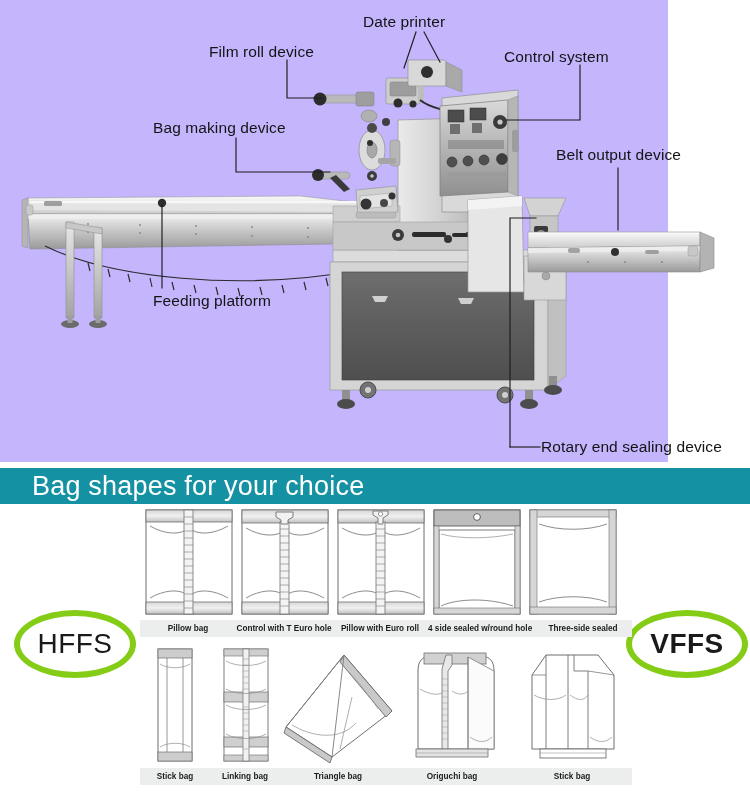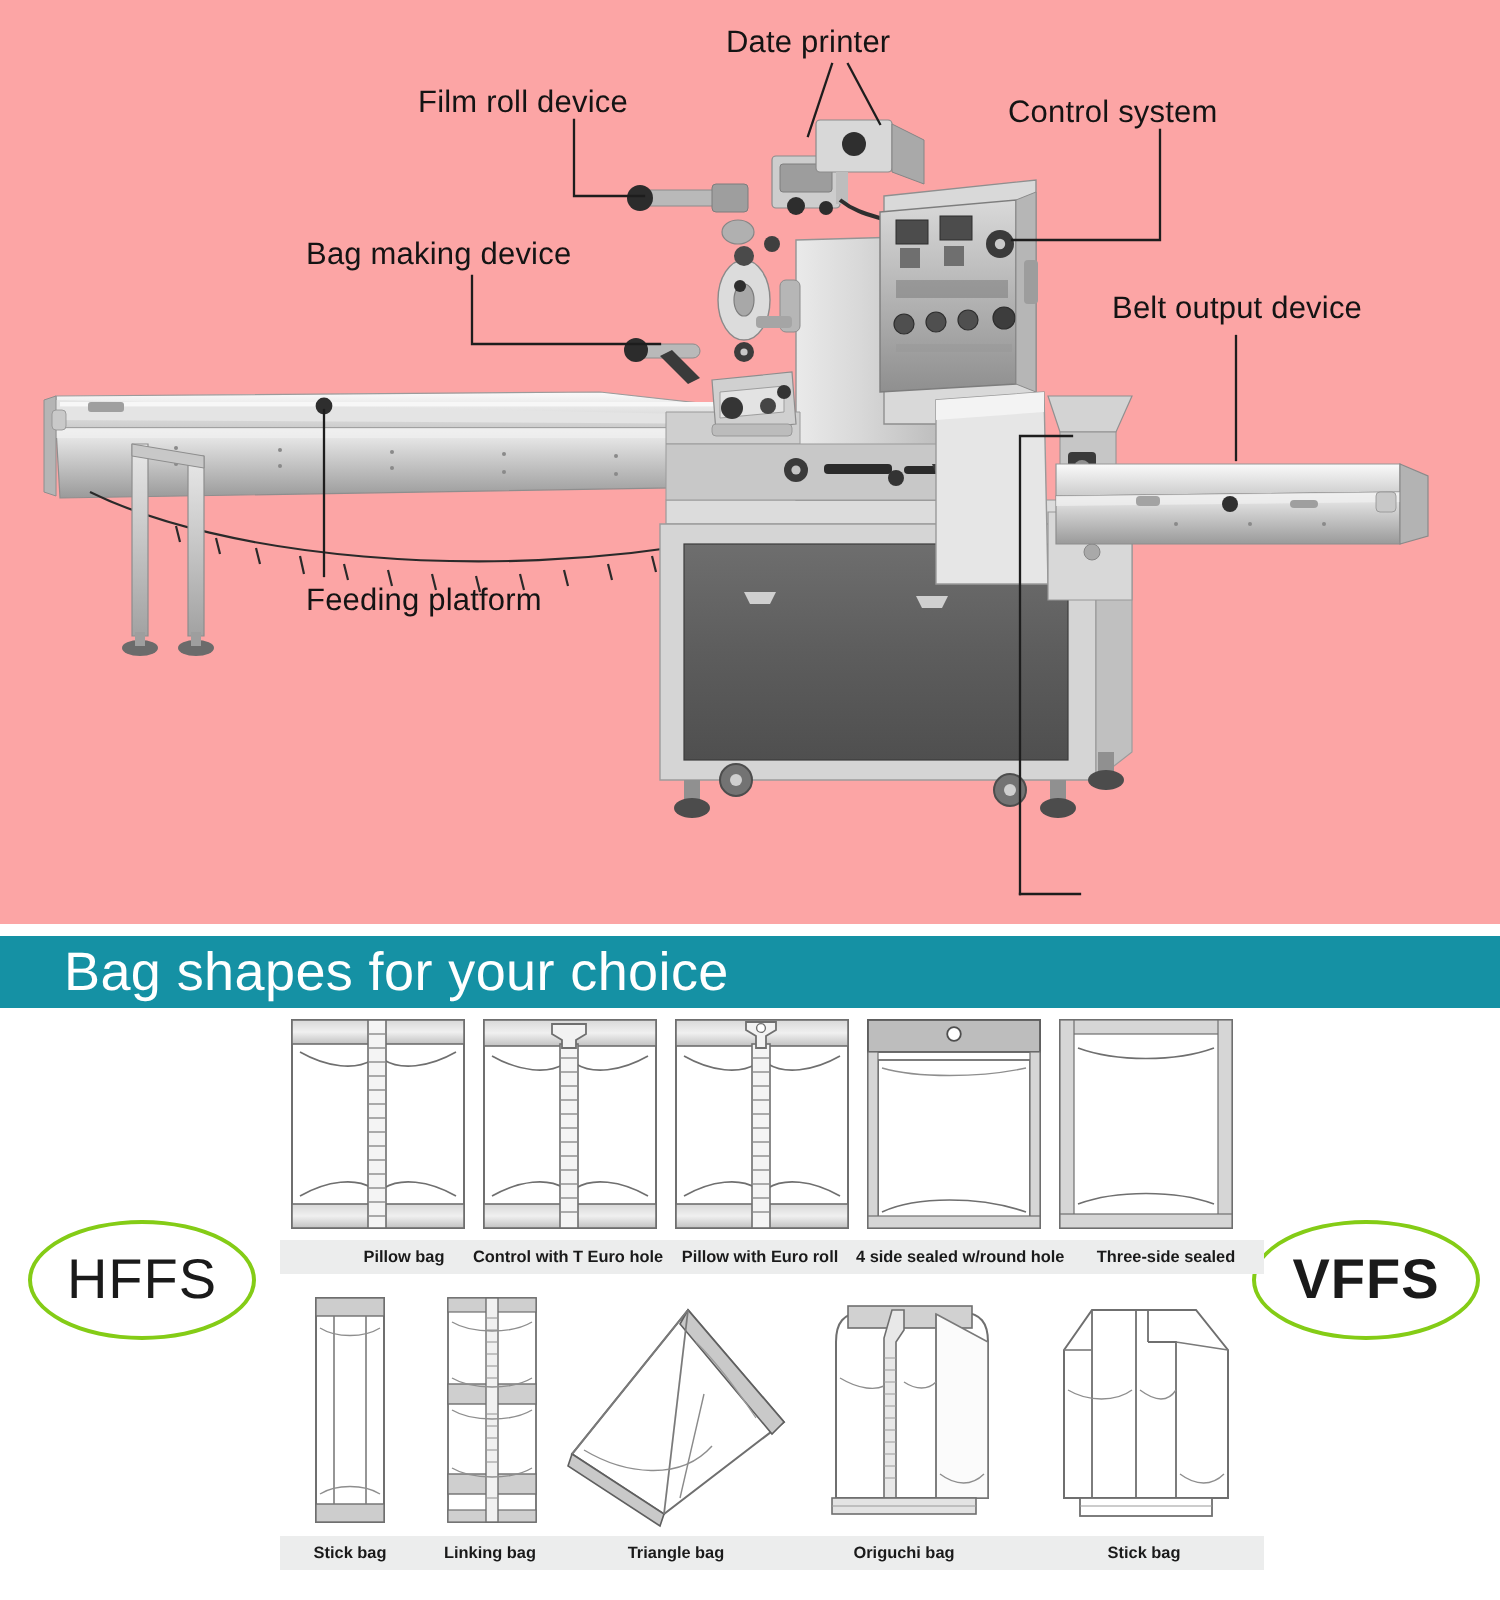--- a/index.html
+++ b/index.html
@@ -5,22 +5,22 @@
   html,body{margin:0;padding:0;}
   body{
     width:750px;height:800px;
     background:#ffffff;
     font-family:"Liberation Sans", sans-serif;
     overflow:hidden;
     position:relative;
   }
   
   #machine-diagram{
-    position:absolute;left:0;top:0;width:750px;height:462px;
-    background:#fca5a5;
+    position:absolute;left:0;top:0;width:668px;height:462px;
+    background:#c4b5fd;
   }
   #machine-svg{position:absolute;left:0;top:0;width:750px;height:462px;}
 
   .callout{
     position:absolute;
     font-family:"Liberation Sans", sans-serif;
     font-size:15.5px;
     color:#141414;
     white-space:nowrap;
     letter-spacing:.1px;
@@ -45,21 +45,21 @@
 
   
   #bag-section{
     position:absolute;left:0;top:504px;width:750px;height:296px;
     background:#ffffff;
   }
 
   .ffs-badge{
     position:absolute;
     width:110px;height:56px;
-    border:2px solid #84cc16;
+    border:6px solid #84cc16;
     border-radius:50%;
     display:flex;align-items:center;justify-content:center;
     background:#fff;
   }
   .ffs-badge span{
     font-size:28px;
     color:#1a1a1a;
     letter-spacing:.5px;
     font-family:"Liberation Sans", sans-serif;
   }
@@ -323,20 +323,21 @@
   <div class="callout" style="left:209px;top:43px;">Film roll device</div>
 
   <div class="callout" style="left:504px;top:48px;">Control system</div>
 
   <div class="callout" style="left:153px;top:119px;">Bag making device</div>
 
   <div class="callout" style="left:556px;top:146px;">Belt output device</div>
 
   <div class="callout" style="left:153px;top:292px;">Feeding platform</div>
 
+  <div class="callout" style="left:541px;top:438px;">Rotary end sealing device</div>
 </div>
 
 <div id="bag-banner">
   <div id="bag-banner-title">Bag shapes for your choice</div>
 </div>
 
 <div id="bag-section"></div>
 
 <div class="ffs-badge" id="hffs-badge">
   <span>HFFS</span>
@@ -454,21 +455,21 @@
     <rect x="6" y="4" width="86" height="7" fill="#d6d6d6" stroke="#6f6f6f" stroke-width=".6"></rect>
     <rect x="6" y="4" width="7" height="104" fill="#d6d6d6" stroke="#6f6f6f" stroke-width=".6"></rect>
     <rect x="85" y="4" width="7" height="104" fill="#d6d6d6" stroke="#6f6f6f" stroke-width=".6"></rect>
     <rect x="6" y="101" width="86" height="7" fill="#d6d6d6" stroke="#6f6f6f" stroke-width=".6"></rect>
     <path d="M15,18 C34,25 64,25 83,18" fill="none" stroke="#6f6f6f" stroke-width=".8"></path>
     <path d="M15,96 C34,89 64,89 83,96" fill="none" stroke="#6f6f6f" stroke-width=".8"></path>
   </g>
 </svg>
 
 <div class="label-strip" style="left:140px;top:620px;width:492px;"></div>
-<div class="bag-label" style="left:154px;top:620px;width:96px;">Pillow bag</div>
+<div class="bag-label" style="left:140px;top:620px;width:96px;">Pillow bag</div>
 <div class="bag-label" style="left:236px;top:620px;width:96px;">Control with T Euro hole</div>
 <div class="bag-label" style="left:332px;top:620px;width:96px;">Pillow with Euro roll</div>
 <div class="bag-label" style="left:428px;top:620px;width:104px;">4 side sealed w/round hole</div>
 <div class="bag-label" style="left:534px;top:620px;width:98px;">Three-side sealed</div>
 
 <svg class="bag-art" style="left:140px;top:645px;width:500px;height:120px;" viewBox="0 0 500 120">
 
   <g>
     <rect x="18" y="4" width="34" height="112" fill="#ffffff" stroke="#6f6f6f" stroke-width="1"></rect>
     <rect x="18" y="4" width="34" height="9" fill="#cdcdcd" stroke="#6f6f6f" stroke-width=".7"></rect>

